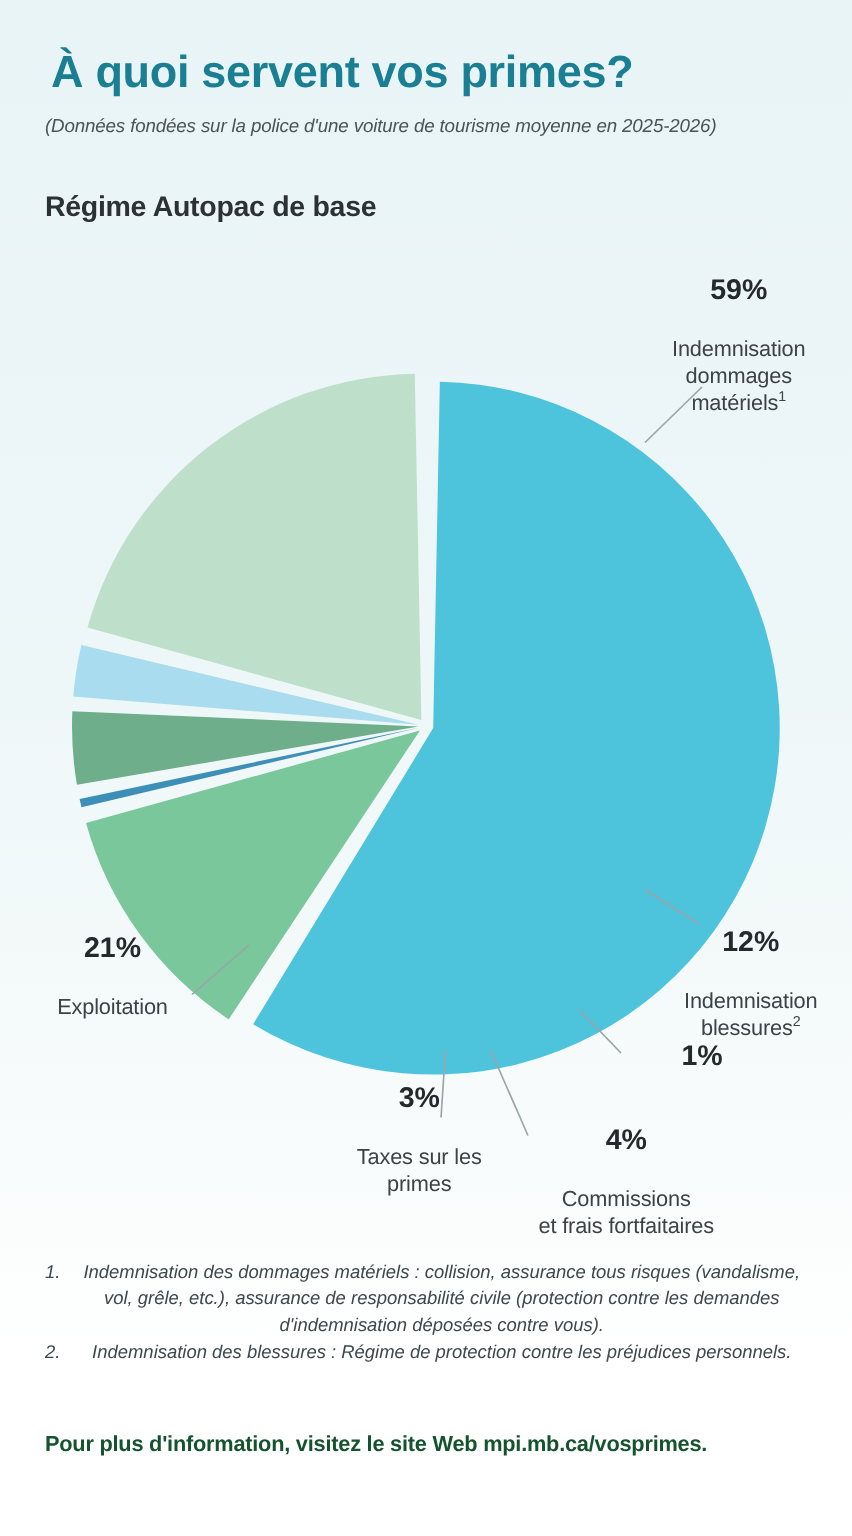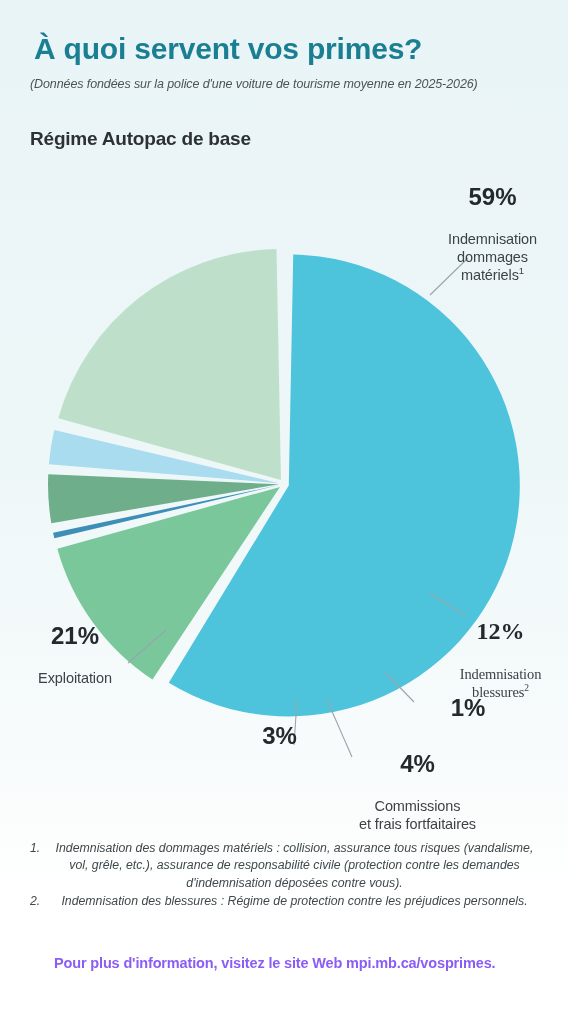--- a/index.html
+++ b/index.html
@@ -61,42 +61,42 @@
     left: 0;
     top: 0;
   }
 
   
   .label {
     position: absolute;
     color: #33393c;
   }
   .label .pct {
-    font-size: 24px;
+    font-size: 19px;
     font-weight: bold;
     color: #24292c;
     line-height: 1.15;
     display: block;
   }
   .label .name {
     font-size: 14.5px;
     line-height: 1.24;
     display: block;
     color: #3c4346;
     letter-spacing: -0.1px;
     margin-top: 20px;
   }
   .label .name sup {
     font-size: 9.5px;
     vertical-align: super;
     line-height: 0;
   }
 
   .lbl-damage   { left: 430px; top: 183px; width: 125px; text-align: center; }
-  .lbl-injury   { left: 438px; top: 618px; width: 125px; text-align: center; font-family: Liberation Serif, serif; }
+  .lbl-injury   { left: 438px; top: 618px; width: 125px; text-align: center; }
   .lbl-safety   { left: 388px; top: 694px; width: 160px; text-align: center; }
   .lbl-commission { left: 330px; top: 750px; width: 175px; text-align: center; }
   .lbl-taxes    { left: 222px; top: 722px; width: 115px; text-align: center; }
   .lbl-operations { left: 10px; top: 622px; width: 130px; text-align: center; }
 
   
   .footnotes {
     position: absolute;
     left: 30px;
     top: 840px;
@@ -119,23 +119,22 @@
     text-align: center;
   }
 
   
   .footer {
     position: absolute;
     left: 30px;
     top: 955px;
     font-size: 14.5px;
     font-weight: bold;
-    color: #8b5cf6;
+    color: #14532d;
     letter-spacing: -0.15px;
-    margin-left: 24px;
   }
 </style>
 </head>
 <body>
 
 <div class="header">
   <h1 class="title">À quoi servent vos primes?</h1>
   <div class="subtitle">(Données fondées sur la police d'une voiture de tourisme moyenne en 2025-2026)</div>
 </div>
 <div class="section-title">Régime Autopac de base</div>
@@ -174,20 +173,21 @@
     <span class="pct">1%</span>
   </div>
 
   <div class="label lbl-commission">
     <span class="pct">4%</span>
     <span class="name"><span>Commissions</span><br><span>et frais fortfaitaires</span></span>
   </div>
 
   <div class="label lbl-taxes">
     <span class="pct">3%</span>
+    <span class="name"><span>Taxes sur les</span><br><span>primes</span></span>
   </div>
 
   <div class="label lbl-operations">
     <span class="pct">21%</span>
     <span class="name">Exploitation</span>
   </div>
 </div>
 
 <div class="footnotes">
   <div class="footnote">

